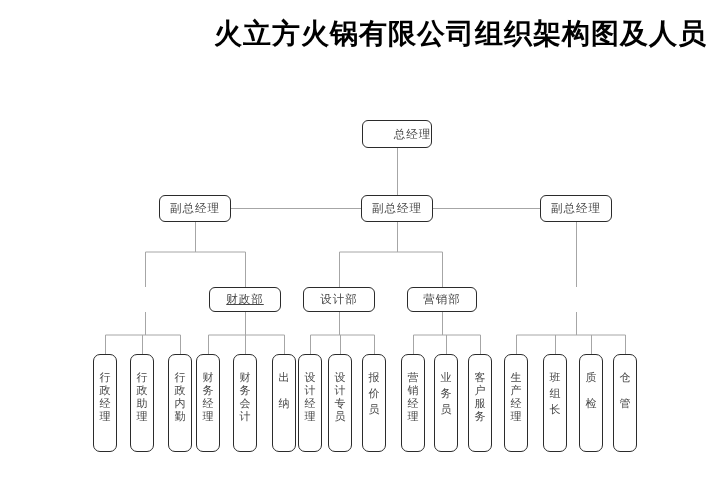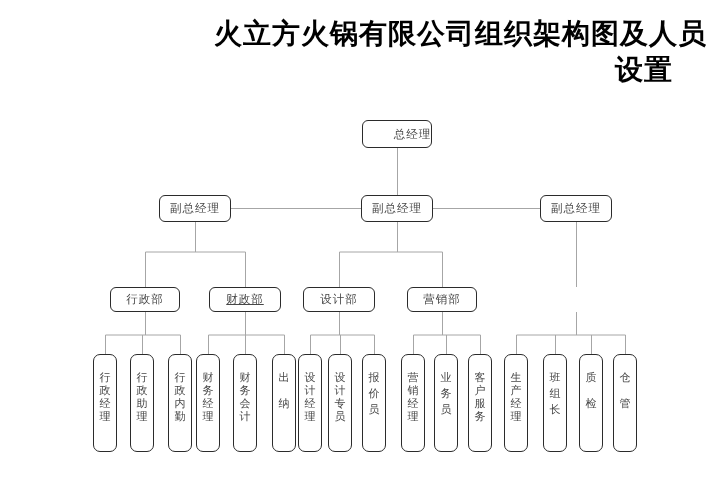--- a/index.html
+++ b/index.html
@@ -15,21 +15,20 @@
   .leaf{border-radius:7px;flex-direction:column;justify-content:flex-start;
         align-items:center;padding-top:16px;letter-spacing:0;}
   .leaf span{display:block;font-size:11px;line-height:12px;}
 </style>
 </head>
 <body>
 
 <div class="stage">
 
   <div class="title-line" style="left:67px;top:16px;width:640px;">火立方火锅有限公司组织架构图及人员</div>
-  <div class="title-line" style="left:13px;top:52px;width:660px;">设置</div>
 
   <svg class="connectors" width="707" height="500" viewBox="0 0 707 500">
     <g fill="none" stroke="#a6a6a6" stroke-width="1">
       <path d="M397.5,148 V195"></path>
       <path d="M231,208.5 H361"></path>
       <path d="M433,208.5 H540"></path>
       <path d="M195.5,222 V252 M145.5,287 V252 H245.5 V287"></path>
       <path d="M397.5,222 V252 M339.5,287 V252 H442.5 V287"></path>
       <path d="M576.5,222 V287"></path>
       <path d="M145.5,312 V335 M105.5,354 V335 H180.5 V354 M142.5,335 V354"></path>
@@ -39,21 +38,20 @@
       <path d="M576.5,312 V335 M516.5,354 V335 H625.5 V354 M555.5,335 V354 M591.5,335 V354"></path>
     </g>
   </svg>
 
   <div class="node" style="left:362px;top:120px;width:70px;height:28px;padding-left:31px;">总经理</div>
 
   <div class="node" style="left:159px;top:195px;width:72px;height:27px;">副总经理</div>
   <div class="node" style="left:361px;top:195px;width:72px;height:27px;">副总经理</div>
   <div class="node" style="left:540px;top:195px;width:72px;height:27px;">副总经理</div>
 
-  <div class="node" style="left:110px;top:287px;width:70px;height:25px;">行政部</div>
   <div class="node" style="left:209px;top:287px;width:72px;height:25px;text-decoration:underline;">财政部</div>
   <div class="node" style="left:303px;top:287px;width:72px;height:25px;">设计部</div>
   <div class="node" style="left:407px;top:287px;width:70px;height:25px;">营销部</div>
 
   <div class="node leaf vtext" style="left:93px;top:354px;width:24px;height:98px;">
       <span style="margin-bottom: 1px;">行</span>
       <span style="margin-bottom: 1px;">政</span>
       <span style="margin-bottom: 1px;">经</span>
       <span>理</span>
     </div>

